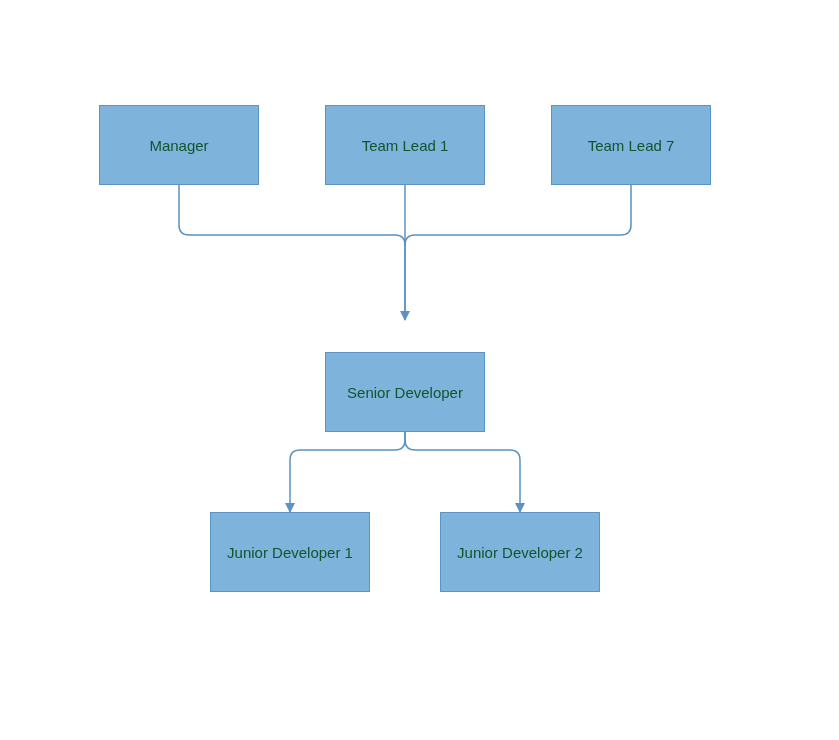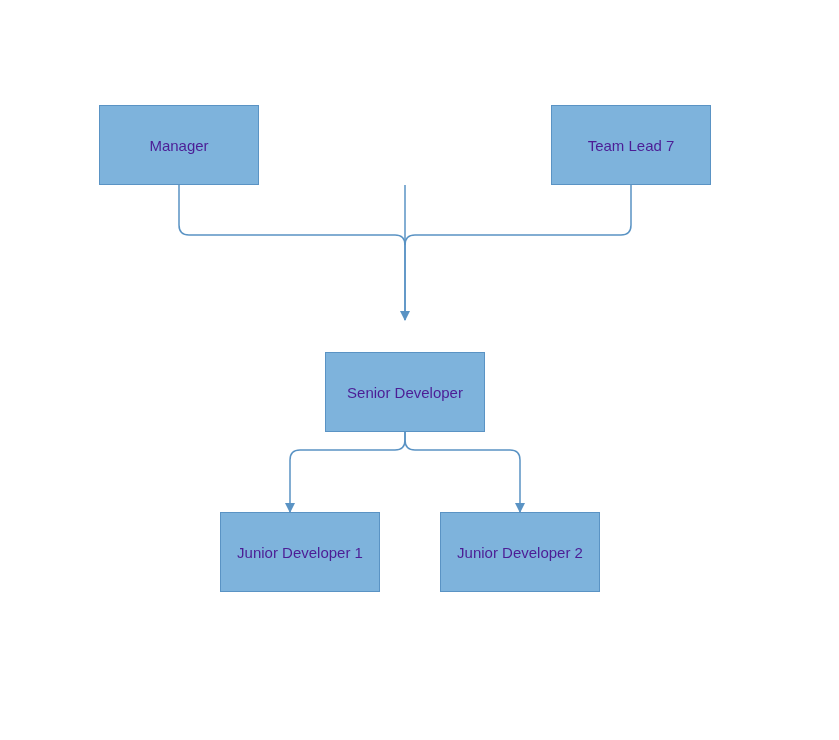--- a/index.html
+++ b/index.html
@@ -18,21 +18,21 @@
   .node {
     position: absolute;
     background: #7eb3dc;
     border: 1px solid #5a93c4;
     box-sizing: border-box;
     display: flex;
     align-items: center;
     justify-content: center;
     text-align: center;
     font-size: 15px;
-    color: #4c1d95;
+    color: #14532d;
   }
   svg.edges {
     position: absolute;
     left: 0;
     top: 0;
     width: 839px;
     height: 740px;
     pointer-events: none;
   }
 </style>
@@ -56,30 +56,33 @@
 
     <path d="M405 400 L405 440 Q405 450 395 450 L300 450 Q290 450 290 460 L290 512" fill="none" stroke="#5a93c4" stroke-width="1.5" marker-end="url(#arrow)"></path>
 
     <path d="M405 400 L405 440 Q405 450 415 450 L510 450 Q520 450 520 460 L520 512" fill="none" stroke="#5a93c4" stroke-width="1.5" marker-end="url(#arrow)"></path>
   </svg>
 
   <div class="node" style="left:99px; top:105px; width:160px; height:80px;">
     <span>Manager</span>
   </div>
 
+  <div class="node" style="left:325px; top:105px; width:160px; height:80px;">
+    <span>Team Lead 1</span>
+  </div>
 
   <div class="node" style="left:551px; top:105px; width:160px; height:80px;">
     <span>Team Lead 7</span>
   </div>
 
   <div class="node" style="left:325px; top:320px; width:160px; height:80px;margin-top:32px;">
     <span>Senior Developer</span>
   </div>
 
-  <div class="node" style="left:220px; top:512px; width:160px; height:80px;">
+  <div class="node" style="left:210px; top:512px; width:160px; height:80px;">
     <span>Junior Developer 1</span>
   </div>
 
   <div class="node" style="left:440px; top:512px; width:160px; height:80px;text-align:right;">
     <span>Junior Developer 2</span>
   </div>
 
 </div>
 
 </body></html>

